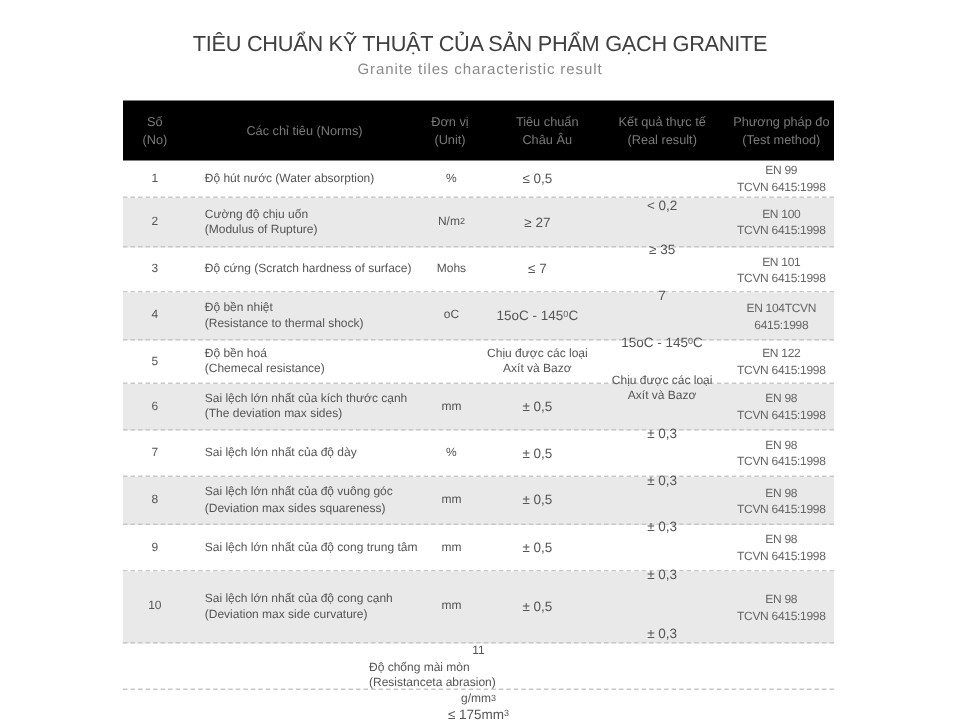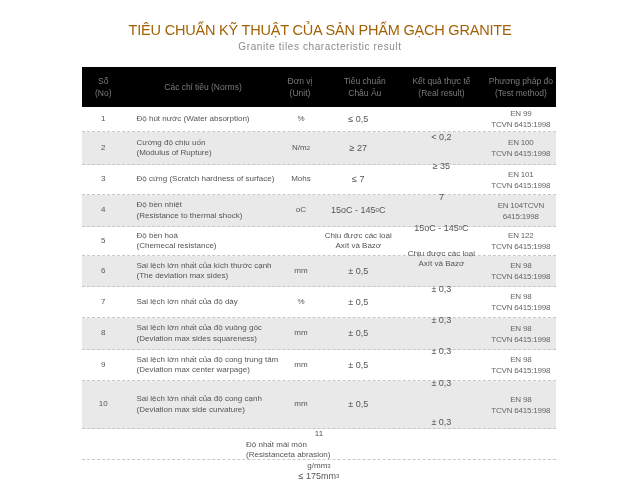--- a/index.html
+++ b/index.html
@@ -1,17 +1,17 @@
 <!DOCTYPE html>
 <html><head>
   <meta charset="utf-8">
   <style>
     html, body { margin: 0; padding: 0; background: #ffffff; }
     body { width: 640px; height: 481px; position: relative; overflow: hidden; font-family: "Liberation Sans", sans-serif; }
-    .title { position: absolute; left: 0; width: 640px; top: 22px; text-align: center; color: #a16207; font-size: 14.5px; letter-spacing: -0.2px; white-space: nowrap; }
+    .title { position: absolute; left: 0; width: 640px; top: 22px; text-align: center; color: #404040; font-size: 14.5px; letter-spacing: -0.2px; white-space: nowrap; }
     .subtitle { position: absolute; left: 0; width: 640px; top: 41px; text-align: center; color: #8a8a8a; font-size: 10px; letter-spacing: 0.6px; white-space: nowrap; }
     .table { position: absolute; left: 82px; top: 67px; width: 474px; }
     .row { display: flex; align-items: center; border-bottom: 1px dashed #c8c8c8; box-sizing: border-box; }
     .row.header { background: #000000; height: 40px; border-bottom: none; color: #777; font-size: 9px; line-height: 12px; }
     .row.shade { background: #e9e9e9; }
     .cell { box-sizing: border-box; color: #555; font-size: 8px; line-height: 10.5px; }
     .c-no { width: 46px; text-align: center; }
     .c-norm { width: 170px; padding-left: 12px; text-align: left; }
     .c-unit { width: 40px; text-align: center; }
     .c-eu { width: 84px; text-align: center; }
@@ -198,21 +198,20 @@
         </div>
         <div class="cell c-method method">
           <div>EN 98</div>
           <div>TCVN 6415:1998</div>
         </div>
       </div>
       <div class="row body" style="height: 31px;">
         <div class="cell c-no">9</div>
         <div class="cell c-norm">
           <div>Sai lệch lớn nhất của độ cong trung tâm</div>
-          <div>(Deviation max center warpage)</div>
         </div>
         <div class="cell c-unit"><span>mm</span></div>
         <div class="cell c-eu val">
           <div><span>± 0,5</span></div>
         </div>
         <div class="cell c-real val">
           <div><span>± 0,3</span></div>
         </div>
         <div class="cell c-method method">
           <div>EN 98</div>
@@ -233,21 +232,21 @@
           <div><span>± 0,3</span></div>
         </div>
         <div class="cell c-method method">
           <div>EN 98</div>
           <div>TCVN 6415:1998</div>
         </div>
       </div>
       <div class="row body" style="height: 31px; flex-direction: column;">
         <div class="cell c-no">11</div>
         <div class="cell c-norm">
-          <div>Độ nhất mài mòn</div>
+          <div>Độ chống mài mòn</div>
           <div>(Resistanceta abrasion)</div>
         </div>
         <div class="cell c-unit"><span>g/mm</span><span class="sup">3</span></div>
         <div class="cell c-eu val">
           <div><span>≤ 175mm</span><span class="sup">3</span></div>
         </div>
         <div class="cell c-real val">
           <div><span>≤ 175mm</span><span class="sup">3</span></div>
         </div>
         <div class="cell c-method method">

